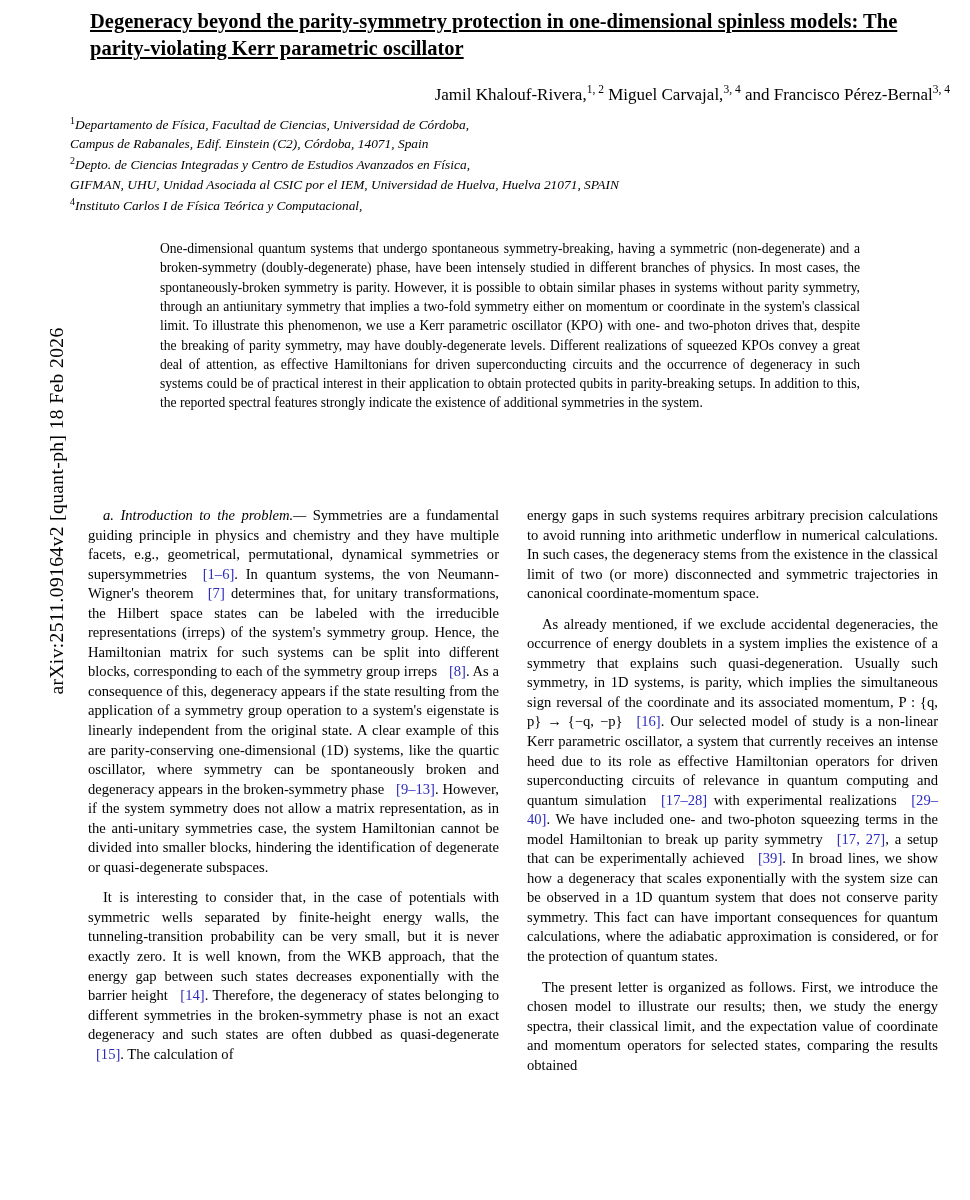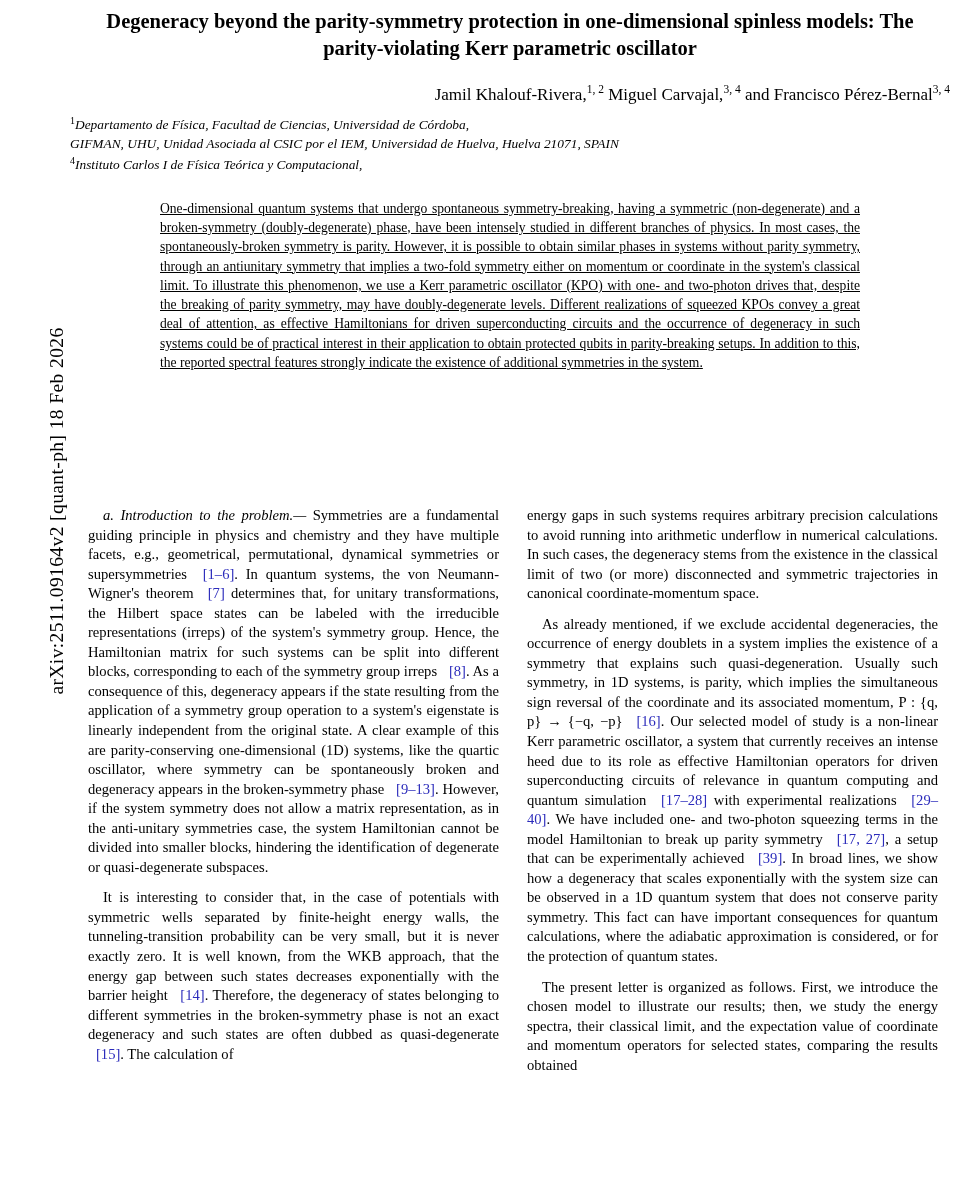--- a/index.html
+++ b/index.html
@@ -39,23 +39,24 @@
     width: 880px;
     height: 1200px;
   }
 
   
   .title {
     font-family: "Liberation Serif", serif;
     font-weight: bold;
     font-size: 20.5px;
     line-height: 1.32;
-    text-align: center;
+    text-align: left;
     margin: 8px auto 0 auto;
     width: 840px;
+    text-decoration: underline;
   }
 
   .authors {
     text-align: right;
     font-size: 17px;
     margin-top: 20px;
     line-height: 1.3;
   }
   .authors sup { font-size: 11.5px; }
 
@@ -69,21 +70,20 @@
   .affil sup { font-style: normal; font-size: 10px; }
 
   
   .abstract {
     width: 700px;
     margin: 24px auto 0 auto;
     font-size: 13.6px;
     line-height: 1.42;
     text-align: justify;
     text-justify: inter-word;
-    text-decoration: underline;
   }
 
   
   .columns {
     position: absolute;
     top: 506px;
     left: 18px;
     width: 850px;
     display: flex;
     gap: 28px;
@@ -114,20 +114,22 @@
 <div id="page">
 
   <div class="title">Degeneracy beyond the parity-symmetry protection in one-dimensional spinless models: The parity-violating Kerr parametric oscillator</div>
 
   <div class="authors">
     <span>Jamil Khalouf-Rivera,<sup>1, 2</sup> Miguel Carvajal,<sup>3, 4</sup> and Francisco Pérez-Bernal<sup>3, 4</sup></span>
   </div>
 
   <div class="affil">
     <div><sup>1</sup>Departamento de Física, Facultad de Ciencias, Universidad de Córdoba,</div>
+    <div>Campus de Rabanales, Edif. Einstein (C2), Córdoba, 14071, Spain</div>
+    <div><sup>2</sup>Depto. de Ciencias Integradas y Centro de Estudios Avanzados en Física,</div>
     <div>GIFMAN, UHU, Unidad Asociada al CSIC por el IEM, Universidad de Huelva, Huelva 21071, SPAIN</div>
     <div><sup>4</sup>Instituto Carlos I de Física Teórica y Computacional,</div>
   </div>
 
   <div class="abstract">One-dimensional quantum systems that undergo spontaneous symmetry-breaking, having a symmetric (non-degenerate) and a broken-symmetry (doubly-degenerate) phase, have been intensely studied in different branches of physics. In most cases, the spontaneously-broken symmetry is parity. However, it is possible to obtain similar phases in systems without parity symmetry, through an antiunitary symmetry that implies a two-fold symmetry either on momentum or coordinate in the system's classical limit. To illustrate this phenomenon, we use a Kerr parametric oscillator (KPO) with one- and two-photon drives that, despite the breaking of parity symmetry, may have doubly-degenerate levels. Different realizations of squeezed KPOs convey a great deal of attention, as effective Hamiltonians for driven superconducting circuits and the occurrence of degeneracy in such systems could be of practical interest in their application to obtain protected qubits in parity-breaking setups. In addition to this, the reported spectral features strongly indicate the existence of additional symmetries in the system.</div>
 
   <div class="columns">
 
     <div class="col">
       <p>

